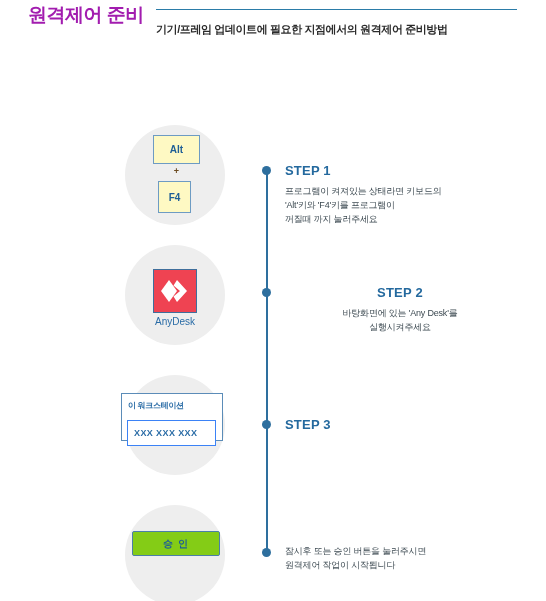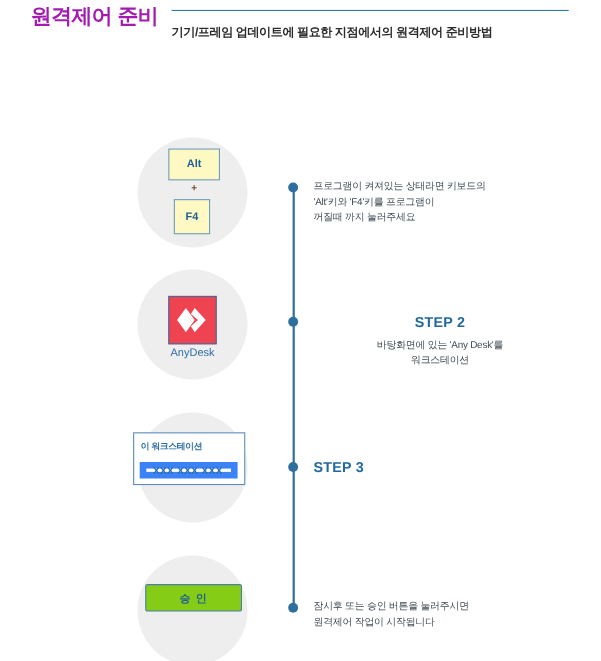--- a/index.html
+++ b/index.html
@@ -157,22 +157,22 @@
     font-weight: bold;
     color: #2a6ca6;
     letter-spacing: -0.3px;
     white-space: nowrap;
   }
   #workstation-id-field {
     position: absolute;
     left: 127px;
     top: 420px;
     width: 89px;
-    height: 15px;
-    border: 6px solid #3b82f6;
+    height: 26px;
+    border: 1px solid #3b82f6;
     background: #ffffff;
     box-sizing: border-box;
     display: flex;
     align-items: center;
     padding-left: 6px;
   }
   #workstation-id {
     font-size: 9px;
     font-weight: bold;
     color: #2a6ca6;
@@ -254,29 +254,30 @@
 <div id="workstation-panel"></div>
 <div id="workstation-label">이 워크스테이션</div>
 <div id="workstation-id-field">
   <span id="workstation-id">XXX XXX XXX</span>
 </div>
 
 <div class="circle" style="top:505px;"></div>
 <div id="approve-button">승 인</div>
 
 <div class="step-block" style="top:163px;">
+  <div class="step-title">STEP 1</div>
   <div class="step-desc">프로그램이 켜져있는 상태라면 키보드의
 'Alt'키와 'F4'키를 프로그램이
 꺼질때 까지 눌러주세요</div>
 </div>
 
 <div class="step-block" style="top:285px;text-align:center;">
   <div class="step-title">STEP 2</div>
   <div class="step-desc">바탕화면에 있는 'Any Desk'를
-워크스테이션</div>
+실행시켜주세요</div>
 </div>
 
 <div class="step-block" style="top:417px;">
   <div class="step-title">STEP 3</div>
 </div>
 
 <div class="step-block" style="top:545px;">
   <div class="step-desc">잠시후 또는 승인 버튼을 눌러주시면
 원격제어 작업이 시작됩니다</div>
 </div>

